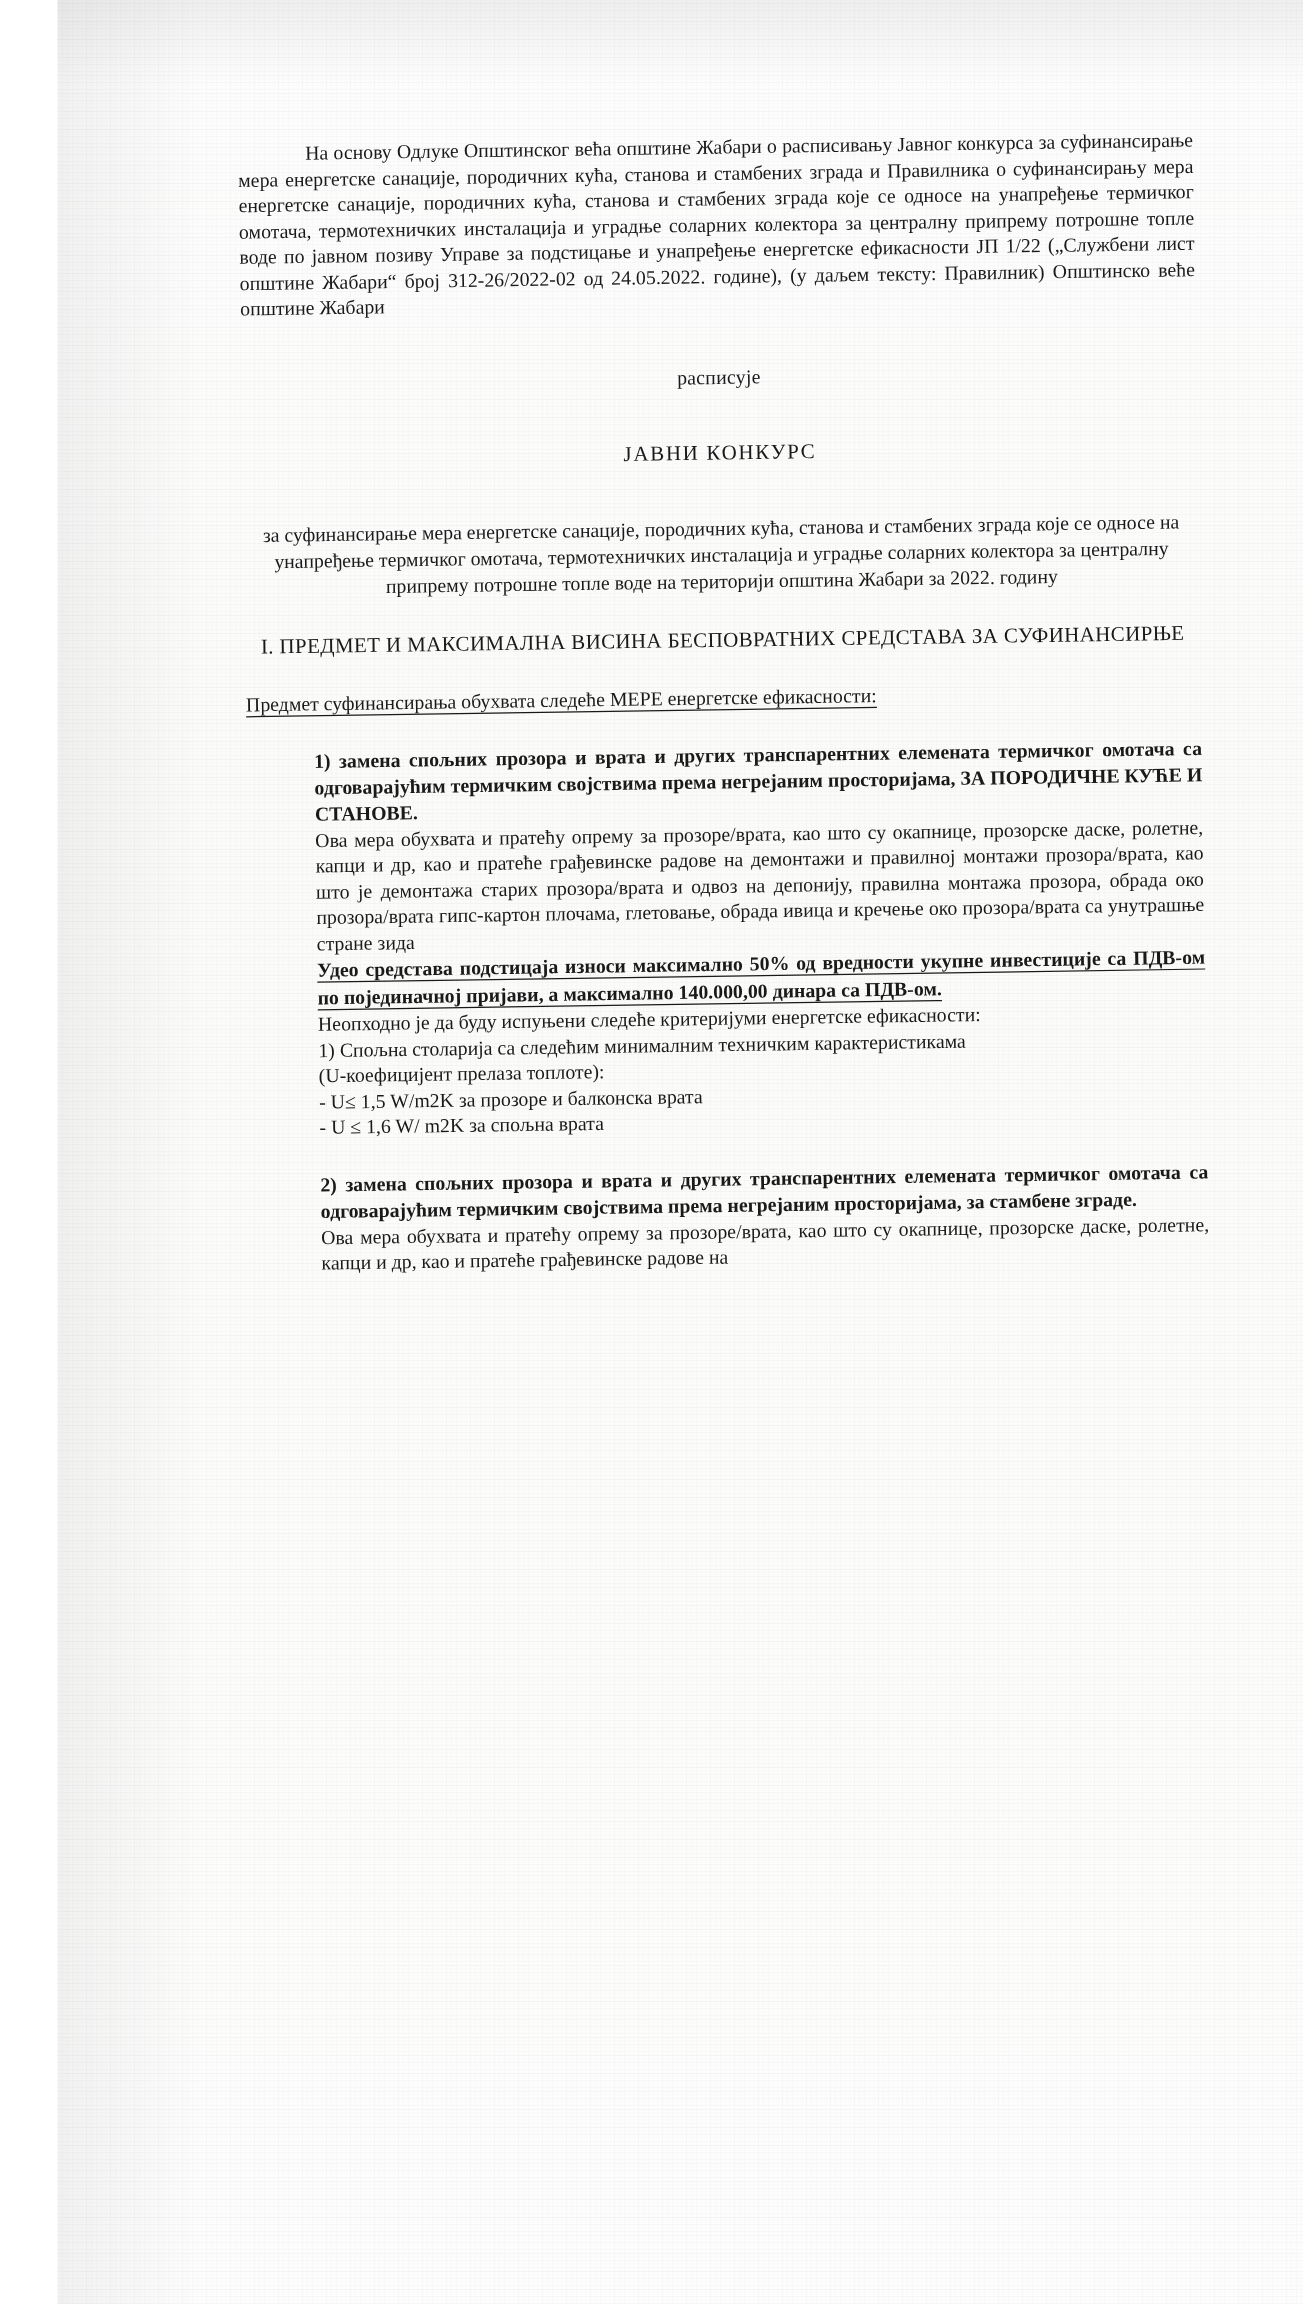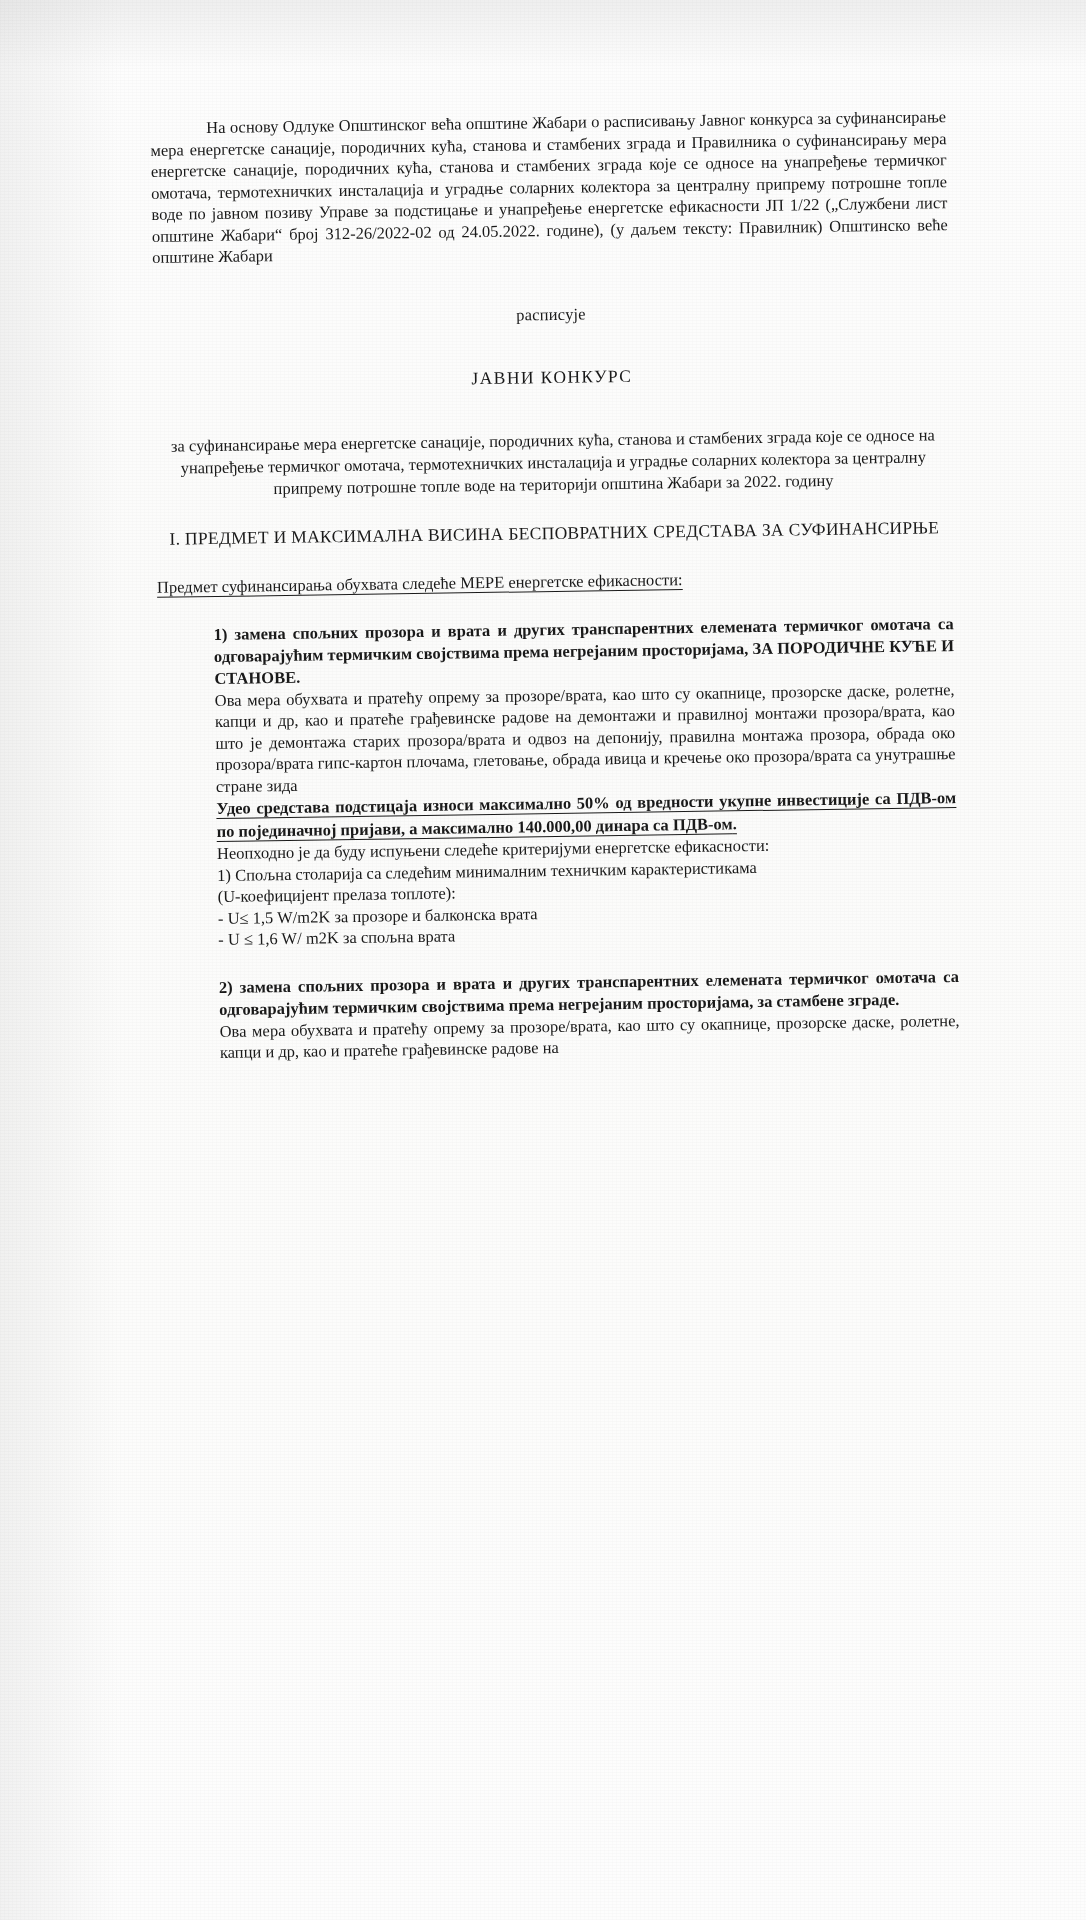--- a/index.html
+++ b/index.html
@@ -15,20 +15,21 @@
     color: #1a1a1a;
     overflow: hidden;
   }
 
   
   .page {
     position: absolute;
     inset: 0;
     background:
       linear-gradient(180deg, #fdfdfd 0%, #fbfbfa 35%, #fcfcfb 70%, #fdfdfd 100%);
+    margin-left: 48px;
   }
 
   
   .scan-shade-top {
     position: absolute;
     top: 0; left: 0; right: 0;
     height: 70px;
     background: linear-gradient(180deg, rgba(205,205,205,0.30), rgba(255,255,255,0));
     pointer-events: none;
   }

